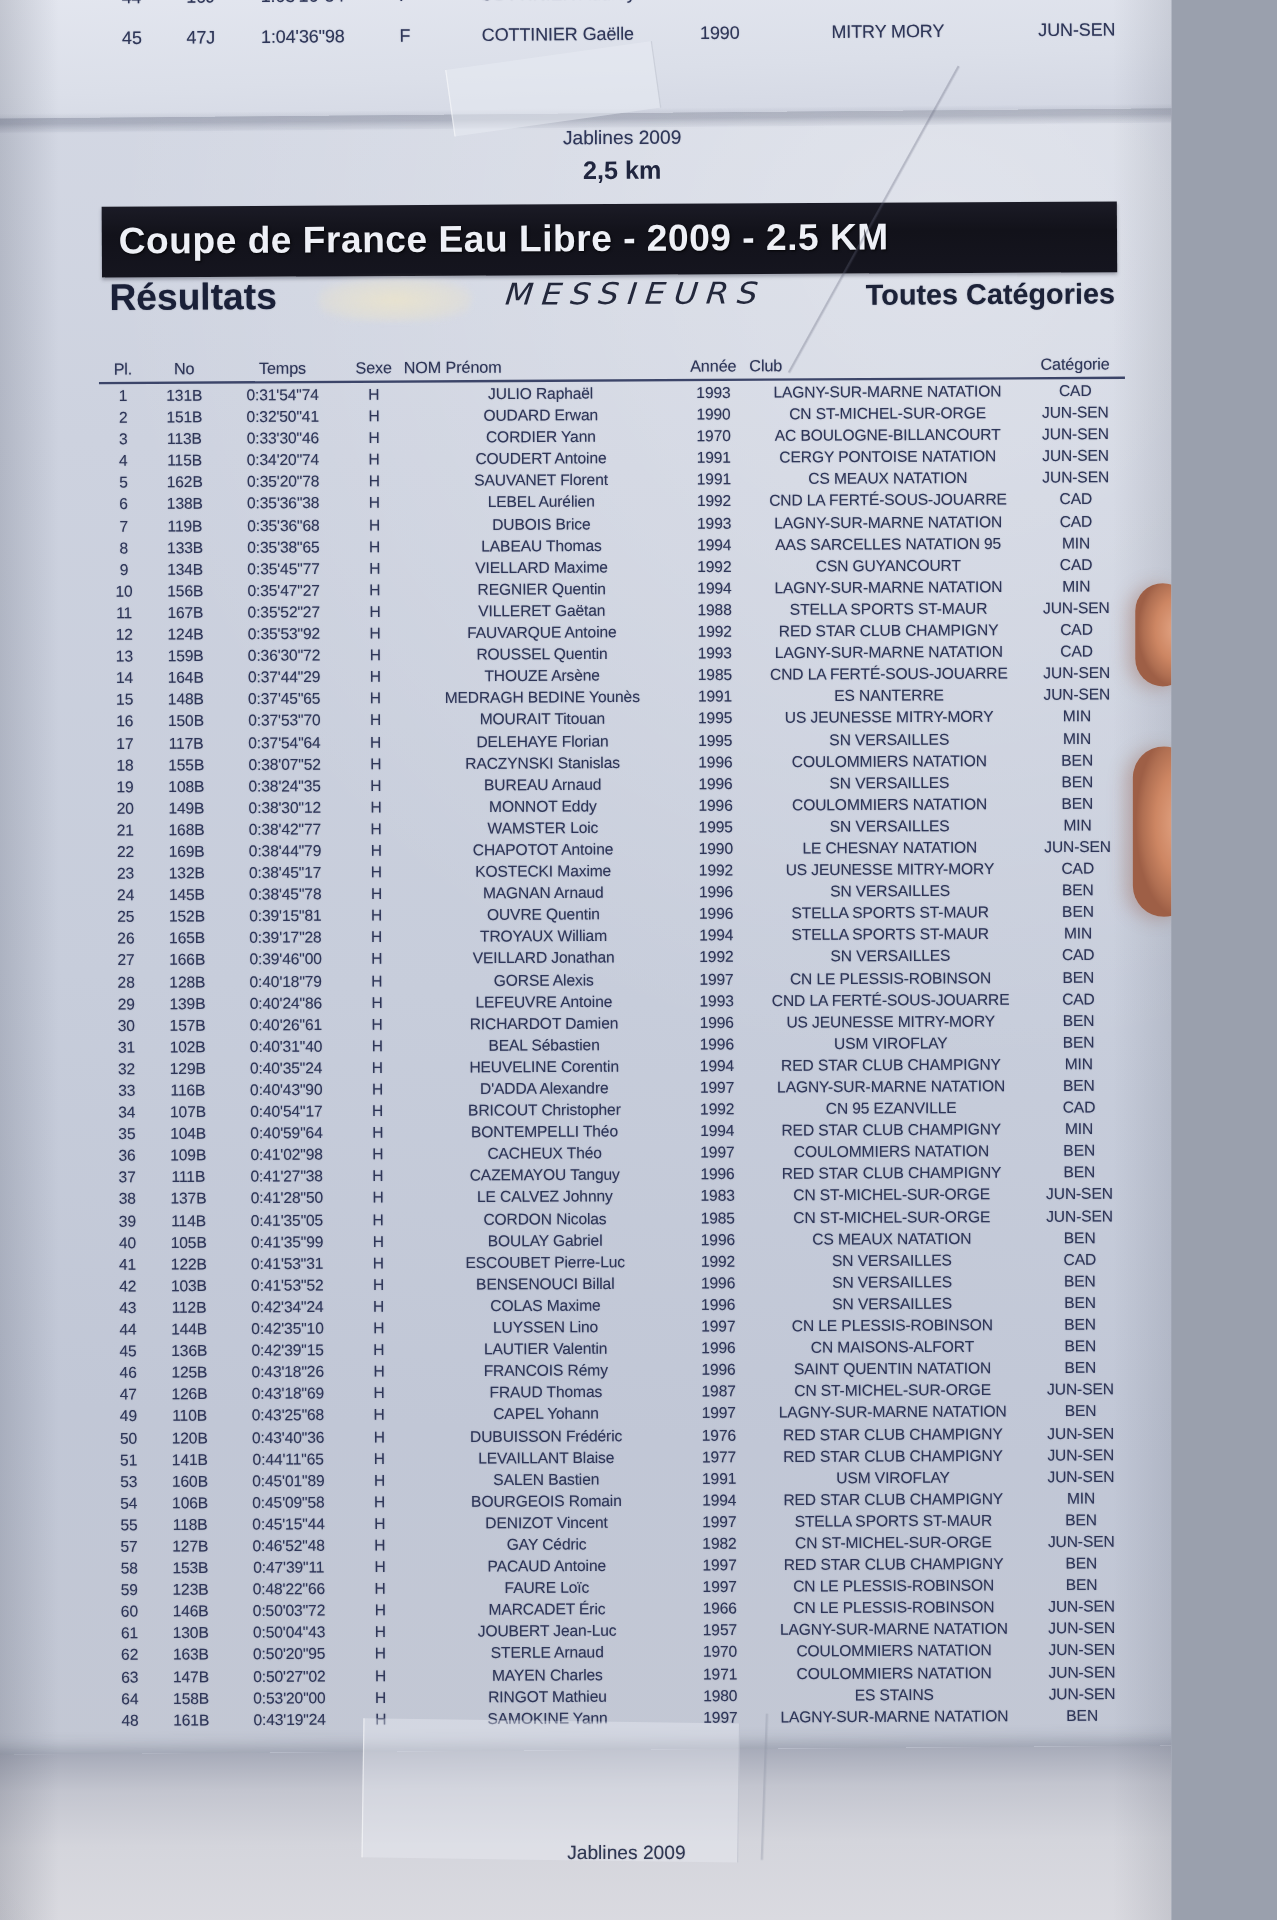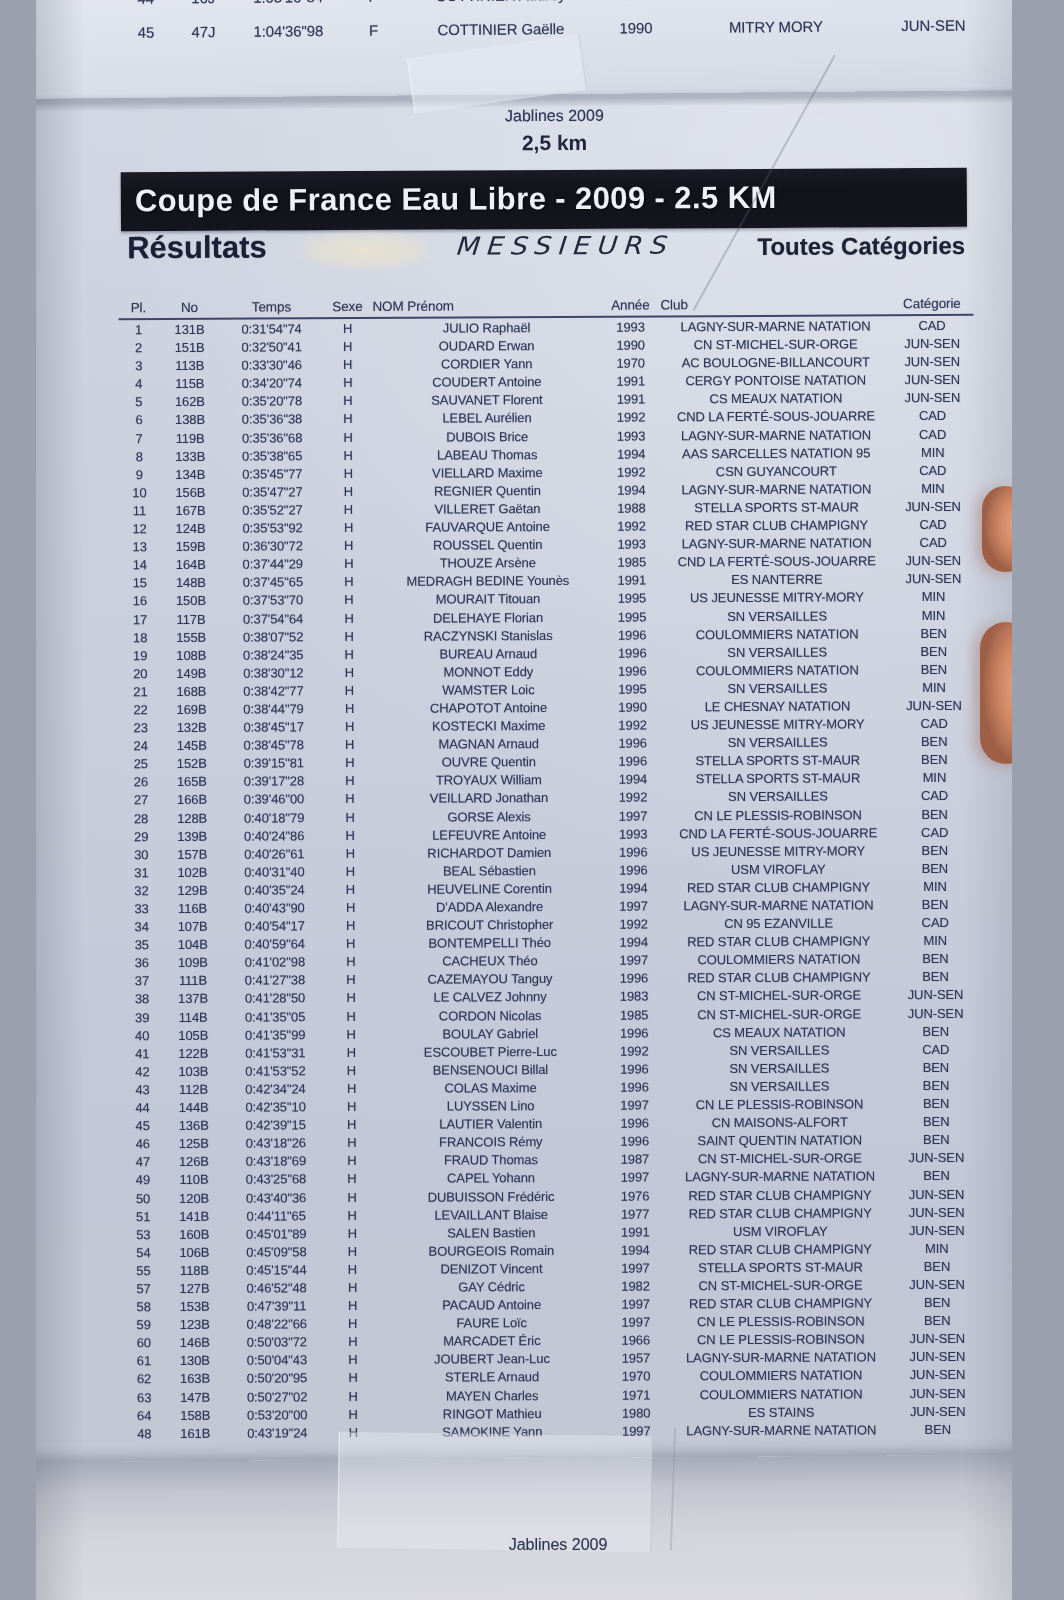--- a/index.html
+++ b/index.html
@@ -1,21 +1,21 @@
 <!DOCTYPE html>
 <html><head>
 <meta charset="utf-8">
 <style>
   html,body{margin:0;padding:0;}
   body{width:1064px;height:1600px;overflow:hidden;background:#9aa0ad;}
   #photo{position:relative;width:976px;height:1600px;overflow:hidden;
     background:
       radial-gradient(130% 80% at 80% 12%, rgba(255,255,255,0.30), rgba(255,255,255,0) 55%),
       linear-gradient(183deg,#d6dae5 0%,#cdd2df 25%,#c7cddb 52%,#c1c7d6 74%,#c4c8d3 100%);
-    font-family:"Liberation Sans","DejaVu Sans",sans-serif;color:#2e3658;margin-left:36px;}
+    font-family:"Liberation Sans","DejaVu Sans",sans-serif;color:#2e3658;}
   .abs{position:absolute;}
 
   
   #top-strip{position:absolute;top:-8px;left:-12px;width:1090px;height:102px;overflow:hidden;
     transform:rotate(-0.5deg);background:linear-gradient(178deg,#e3e6ef 0%,#dbdfe9 60%,#d3d7e3 100%);
     box-shadow:0 4px 9px rgba(70,76,98,0.30);z-index:3;}
   #top-rows{position:absolute;top:-14px;left:92px;width:880px;}
   #top-rows .trow{display:grid;grid-template-columns:60px 55px 115px 55px 200px 70px 210px 105px;
     height:34px;line-height:34px;font-size:15px;}
   #crease{position:absolute;top:90px;left:-10px;width:1090px;height:16px;z-index:3;

